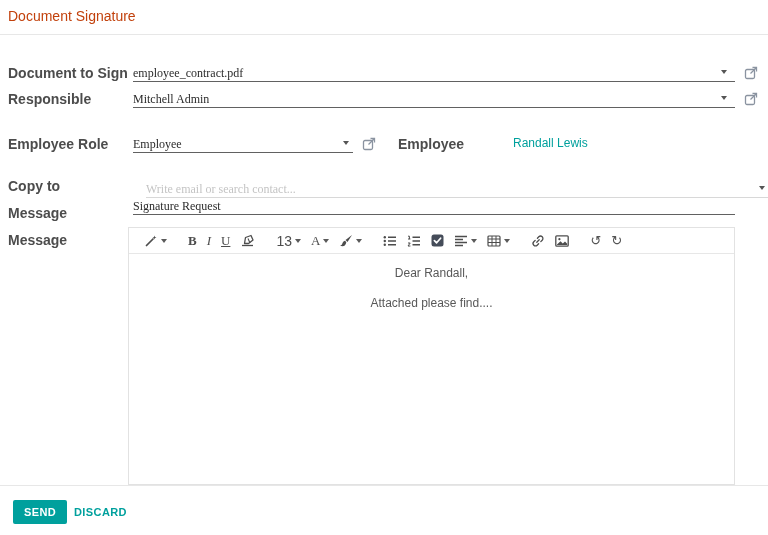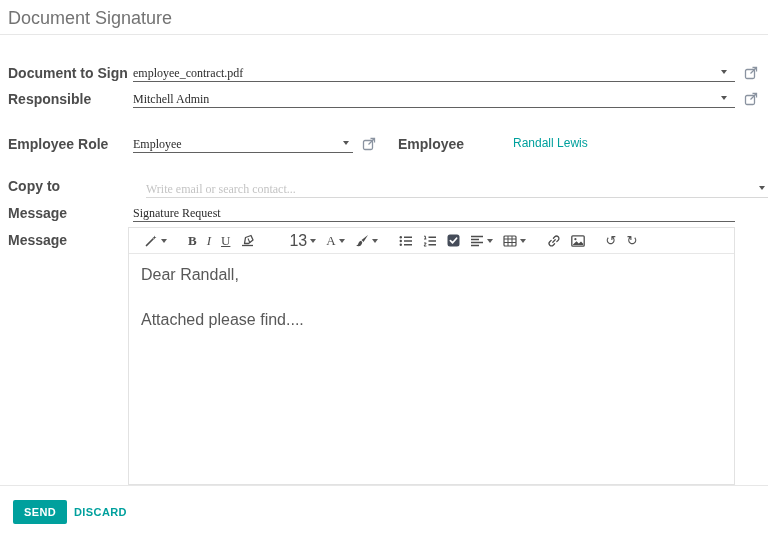--- a/index.html
+++ b/index.html
@@ -8,22 +8,22 @@
   .screen {
     position: relative;
     width: 768px;
     height: 535px;
     background: #fff;
     overflow: hidden;
   }
   .page-title {
     position: absolute;
     left: 8px; top: 8px;
-    font-size: 18px;
-    color: #737373;
+    font-size: 14px;
+    color: #c2410c;
   }
   .divider {
     position: absolute;
     left: 0; width: 768px; height: 1px;
     background: #e7e7e7;
   }
   .divider.header { top: 34px; }
   .divider.footer { top: 485px; }
 
   .fld-label {
@@ -103,31 +103,32 @@
     cursor: pointer;
     background: none; border: 0;
     font-family: "Liberation Serif", serif;
     font-size: 13px;
     line-height: 1;
   }
   .tbtn .caret { border-top-color: #5a5a5a; }
   .tbtn.b { font-weight: bold; }
   .tbtn.i { font-style: italic; }
   .tbtn.u { text-decoration: underline; }
-  .tbtn.num { font-family: "Liberation Sans", sans-serif; font-size: 16px; margin-left: 13px; }
+  .tbtn.num { font-family: "Liberation Sans", sans-serif; font-size: 14px; }
   .tbtn.glyph { font-family: "DejaVu Sans", sans-serif; font-size: 13px; color: #555; }
   .grp { margin-right: 11px; }
   .editor-body {
     padding: 12px 12px;
-    font-size: 16px;
+    font-size: 12px;
     color: #585858;
     cursor: text;
     height: 231px;
-  }
-  .editor-body p + p { margin-top: 27px; }
+    text-align: center;
+  }
+  .editor-body p + p { margin-top: 16px; }
 
   .send-btn {
     position: absolute;
     left: 13px; top: 500px;
     background: #00a09d;
     color: #fff;
     border: 0;
     border-radius: 2px;
     font-family: "Liberation Sans", sans-serif;
     font-size: 11px;
@@ -198,21 +199,21 @@
   <div class="fld-label inner" style="top:136px">Employee</div>
   <span class="m2o-link" style="left:513px; top:136px">Randall Lewis</span>
 
   <div class="fld-label" style="top:178px">Copy to</div>
   <div class="field-wrap light" style="left:146px; top:179px; width:625px">
     <input type="text" placeholder="Write email or search contact..." style="">
     <span class="caret field-caret" style="right:6px"></span>
   </div>
 
   <div class="fld-label" style="top:205px">Message</div>
-  <div class="field-wrap" style="left:133px; top:203px; width:602px">
+  <div class="field-wrap" style="left:133px; top:196px; width:602px">
     <input type="text" value="Signature Request" style="">
   </div>
 
   <div class="fld-label" style="top:232px">Message</div>
 
   <div class="editor">
     <div class="toolbar">
 
       <button class="tbtn grp">
         <span>

